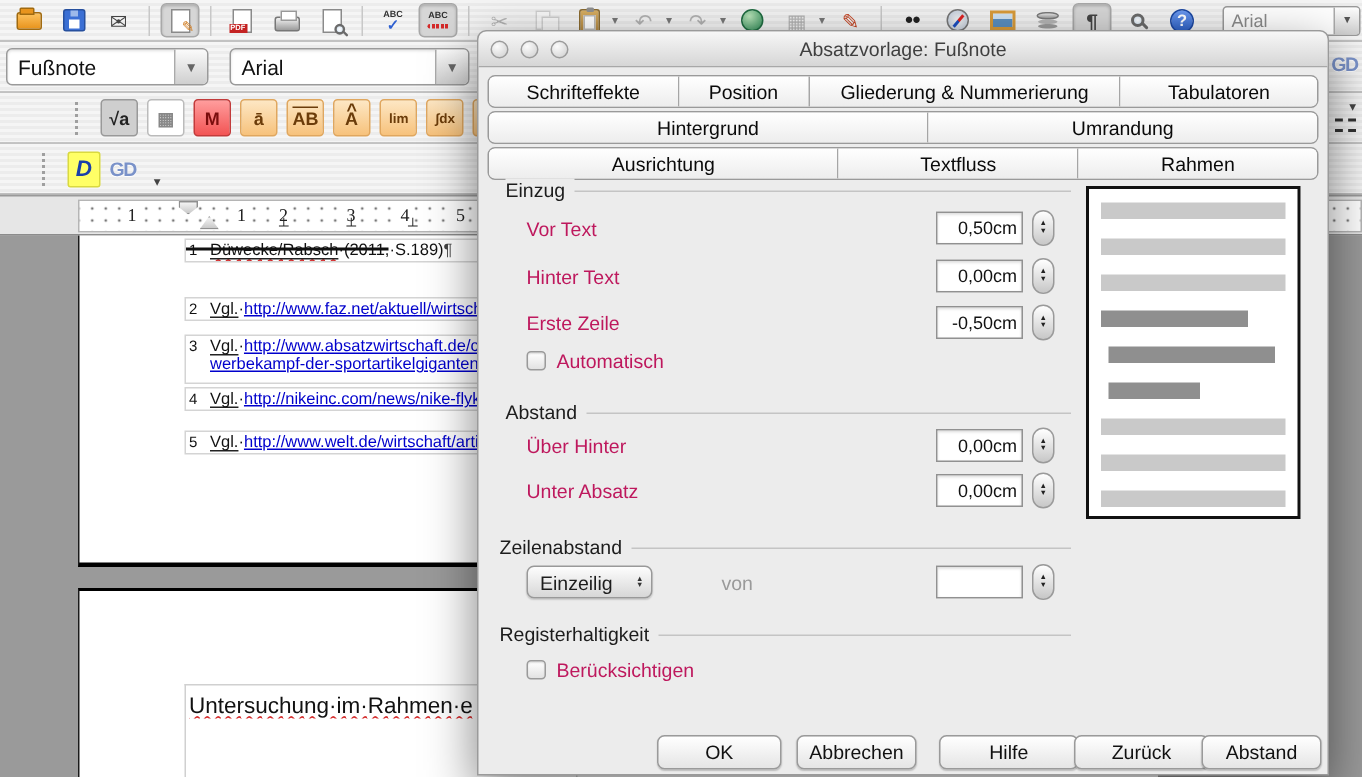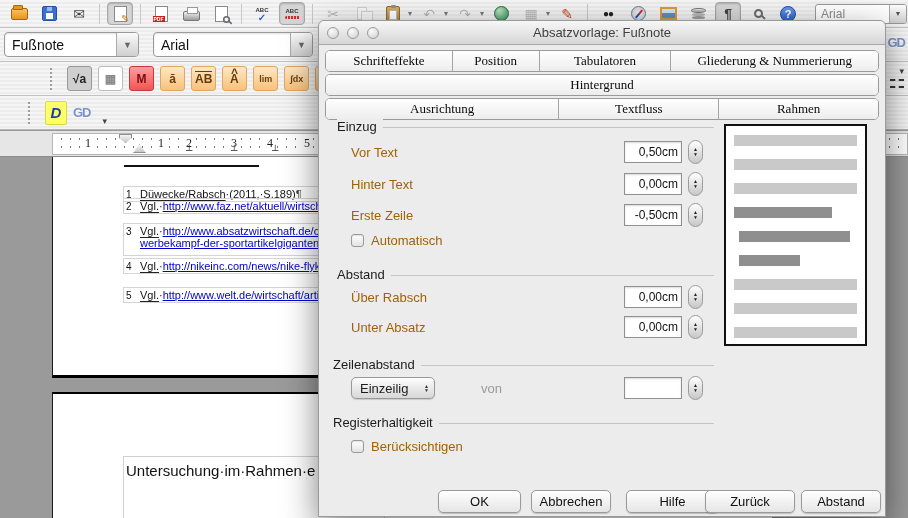--- a/index.html
+++ b/index.html
@@ -101,27 +101,27 @@
   .bodyline { position:absolute; left:73px; font-size:15px; color:#111; white-space:nowrap; overflow:hidden; width:258px; }
 
   
   #dlg { position:absolute; left:318px; top:20px; width:568px; height:497px; background:#ececec; border:1px solid #9a9a9a; border-radius:6px 6px 0 0; box-shadow:0 12px 34px rgba(0,0,0,.5); z-index:50; }
   #dlg-title { height:24px; background:linear-gradient(#f7f7f7,#d6d6d6); border-bottom:1px solid #a8a8a8; border-radius:6px 6px 0 0; display:flex; align-items:center; position:relative; }
   .tl { width:12px; height:12px; border-radius:50%; border:1px solid #9b9b9b; background:radial-gradient(circle at 35% 30%,#fbfbfb,#cecece); margin-left:8px; }
   .tl:first-child { margin-left:10px; }
   #dlg-title .cap { position:absolute; left:0; right:0; text-align:center; font-size:13px; color:#3f3f3f; }
   #tabrows { padding:5px 6px 2px; }
   .seg { display:flex; border:1px solid #9a9a9a; border-radius:5px; overflow:hidden; margin-bottom:2px; background:#fff; }
-  .seg .tab { height:20px; display:flex; align-items:center; justify-content:center; font-size:13px; color:#0a0a0a; background:linear-gradient(#ffffff,#ededed); border-right:1px solid #a5a5a5;font-family:Liberation Serif, serif; }
+  .seg .tab { height:20px; display:flex; align-items:center; justify-content:center; font-size:13px; color:#0a0a0a; background:linear-gradient(#ffffff,#ededed); border-right:1px solid #a5a5a5; }
   .seg .tab:last-child { border-right:none; }
   .seg .tab.active { background:#757575; }
   .gtitle { position:absolute; left:18px; font-size:13px; color:#1c1c1c; background:#ececec; padding-right:6px; z-index:2; }
   .gline { position:absolute; left:18px; width:377px; height:1px; background:#c4c4c4; }
   .frow { position:absolute; left:32px; display:flex; align-items:center; }
-  .flabel { font-size:13px; color:#a16207; }
+  .flabel { font-size:13px; color:#be185d; }
   .fval { position:absolute; left:305px; width:58px; height:22px; border:1px solid #919191; background:#fff; box-shadow:inset 0 1px 2px rgba(0,0,0,.15); font-size:12px; color:#111; text-align:right; padding:3px 3px 0 0; }
   .spin { position:absolute; left:369px; width:15px; height:24px; border:1px solid #9a9a9a; border-radius:8px; background:linear-gradient(#ffffff,#c7c7c7); display:flex; flex-direction:column; align-items:center; justify-content:center; line-height:5px; }
   .spin span { font-size:5px; color:#222; }
   .cb { width:13px; height:13px; border:1px solid #9a9a9a; border-radius:3px; background:linear-gradient(#ffffff,#e2e2e2); box-shadow:inset 0 1px 1px rgba(0,0,0,.12); margin-right:7px; flex:none; }
   .pop { width:84px; height:22px; border:1px solid #999; border-radius:5px; background:linear-gradient(#fdfdfd,#d7d7d7); display:flex; align-items:center; padding:0 5px 0 8px; font-size:13px; color:#1c1c1c; box-shadow:0 1px 1px rgba(0,0,0,.15); }
   .pop .arrs { margin-left:auto; display:flex; flex-direction:column; line-height:4px; }
   .pop .arrs span { font-size:5px; color:#333; }
   .dim { color:#9a9a9a; }
   #preview { position:absolute; left:405px; top:103px; width:143px; height:222px; background:#fff; border:2px solid #111; padding:9px 8px; }
   .bar { height:11px; margin-bottom:13px; background:#c9c9c9; }
@@ -306,21 +306,21 @@
       <div class="ind-bot"></div>
       <span class="tabmark" style="left:133px">┴</span>
       <span class="tabmark" style="left:178px">┴</span>
       <span class="tabmark" style="left:219px">┴</span>
     </div>
   </div>
 
   <div id="doc">
     <div id="page1" class="pagebox">
       <div id="fnsep"></div>
-      <div class="fnrow" style="top:29px">
+      <div class="fnrow" style="top:2px">
         <span class="fnnum">1</span><span class="wavy"><span class="ul">Düwecke/Rabsch</span></span><span>·(2011,·S.189)</span><span class="pilcrow">¶</span>
       </div>
       <div class="fnrow" style="top:41px">
         <span class="fnnum">2</span><span class="wavy ul">Vgl.</span><span>·</span><span class="lnk">http://www.faz.net/aktuell/wirtschaf</span>
       </div>
       <div class="fnrow" style="top:66px; height:33px">
         <span class="fnnum">3</span><span class="wavy ul">Vgl.</span><span>·</span><span class="lnk">http://www.absatzwirtschaft.de/con</span>
         <span class="fn-l2 lnk">werbekampf-der-sportartikelgiganten;7</span>
       </div>
       <div class="fnrow" style="top:101px">
@@ -341,25 +341,26 @@
       <span class="cap">Absatzvorlage: Fußnote</span>
       <div class="tl"></div>
       <div class="tl"></div>
       <div class="tl"></div>
     </div>
 
     <div id="tabrows">
       <div class="seg">
         <div class="tab" style="flex:1.24">Schrifteffekte</div>
         <div class="tab" style="flex:0.85">Position</div>
+        <div class="tab" style="flex:2.04">Gliederung &amp; Nummerierung</div>
         <div class="tab" style="flex:1.29">Tabulatoren</div>
-        <div class="tab" style="flex:2.04">Gliederung &amp; Nummerierung</div>
       </div>
       <div class="seg">
         <div class="tab" style="flex:2.03">Hintergrund</div>
+        <div class="tab" style="flex:1.80">Umrandung</div>
       </div>
       <div class="seg">
         <div class="tab" style="flex:1.23">Ausrichtung</div>
         <div class="tab" style="flex:0.84">Textfluss</div>
         <div class="tab" style="flex:0.84">Rahmen</div>
       </div>
     </div>
 
     <span class="gtitle" style="top:98px">Einzug</span>
     <div class="gline" style="top:106px"></div>
@@ -388,21 +389,21 @@
         <span>▼</span>
       </div>
     <div class="frow" style="top:212px">
       <span class="cb"></span>
       <span class="flabel">Automatisch</span>
     </div>
 
     <span class="gtitle" style="top:246px">Abstand</span>
     <div class="gline" style="top:254px"></div>
     <div class="frow" style="top:269px">
-      <span class="flabel">Über Rabsch</span>
+      <span class="flabel">Über Hinter</span>
     </div>
     <div class="fval" style="top:265px">0,00cm</div>
     <div class="spin" style="top:264px">
         <span>▲</span>
         <span>▼</span>
       </div>
     <div class="frow" style="top:299px">
       <span class="flabel">Unter Absatz</span>
     </div>
     <div class="fval" style="top:295px">0,00cm</div>
@@ -444,17 +445,17 @@
       <div class="bar dark" style="width:90%; margin-left:4%"></div>
       <div class="bar dark" style="width:50%; margin-left:4%"></div>
       <div class="bar"></div>
       <div class="bar"></div>
       <div class="bar" style="margin-bottom:0"></div>
     </div>
 
     <div class="btn" style="left:119px; width:83px">OK</div>
     <div class="btn" style="left:212px; width:80px">Abbrechen</div>
     <div class="btn" style="left:307px; width:93px">Hilfe</div>
-    <div class="btn" style="left:386px; width:90px">Zurück</div>
+    <div class="btn" style="left:397px; width:90px">Zurück</div>
     <div class="btn" style="left:482px; width:80px">Abstand</div>
   </div>
 
 </div>
 
 </body></html>

